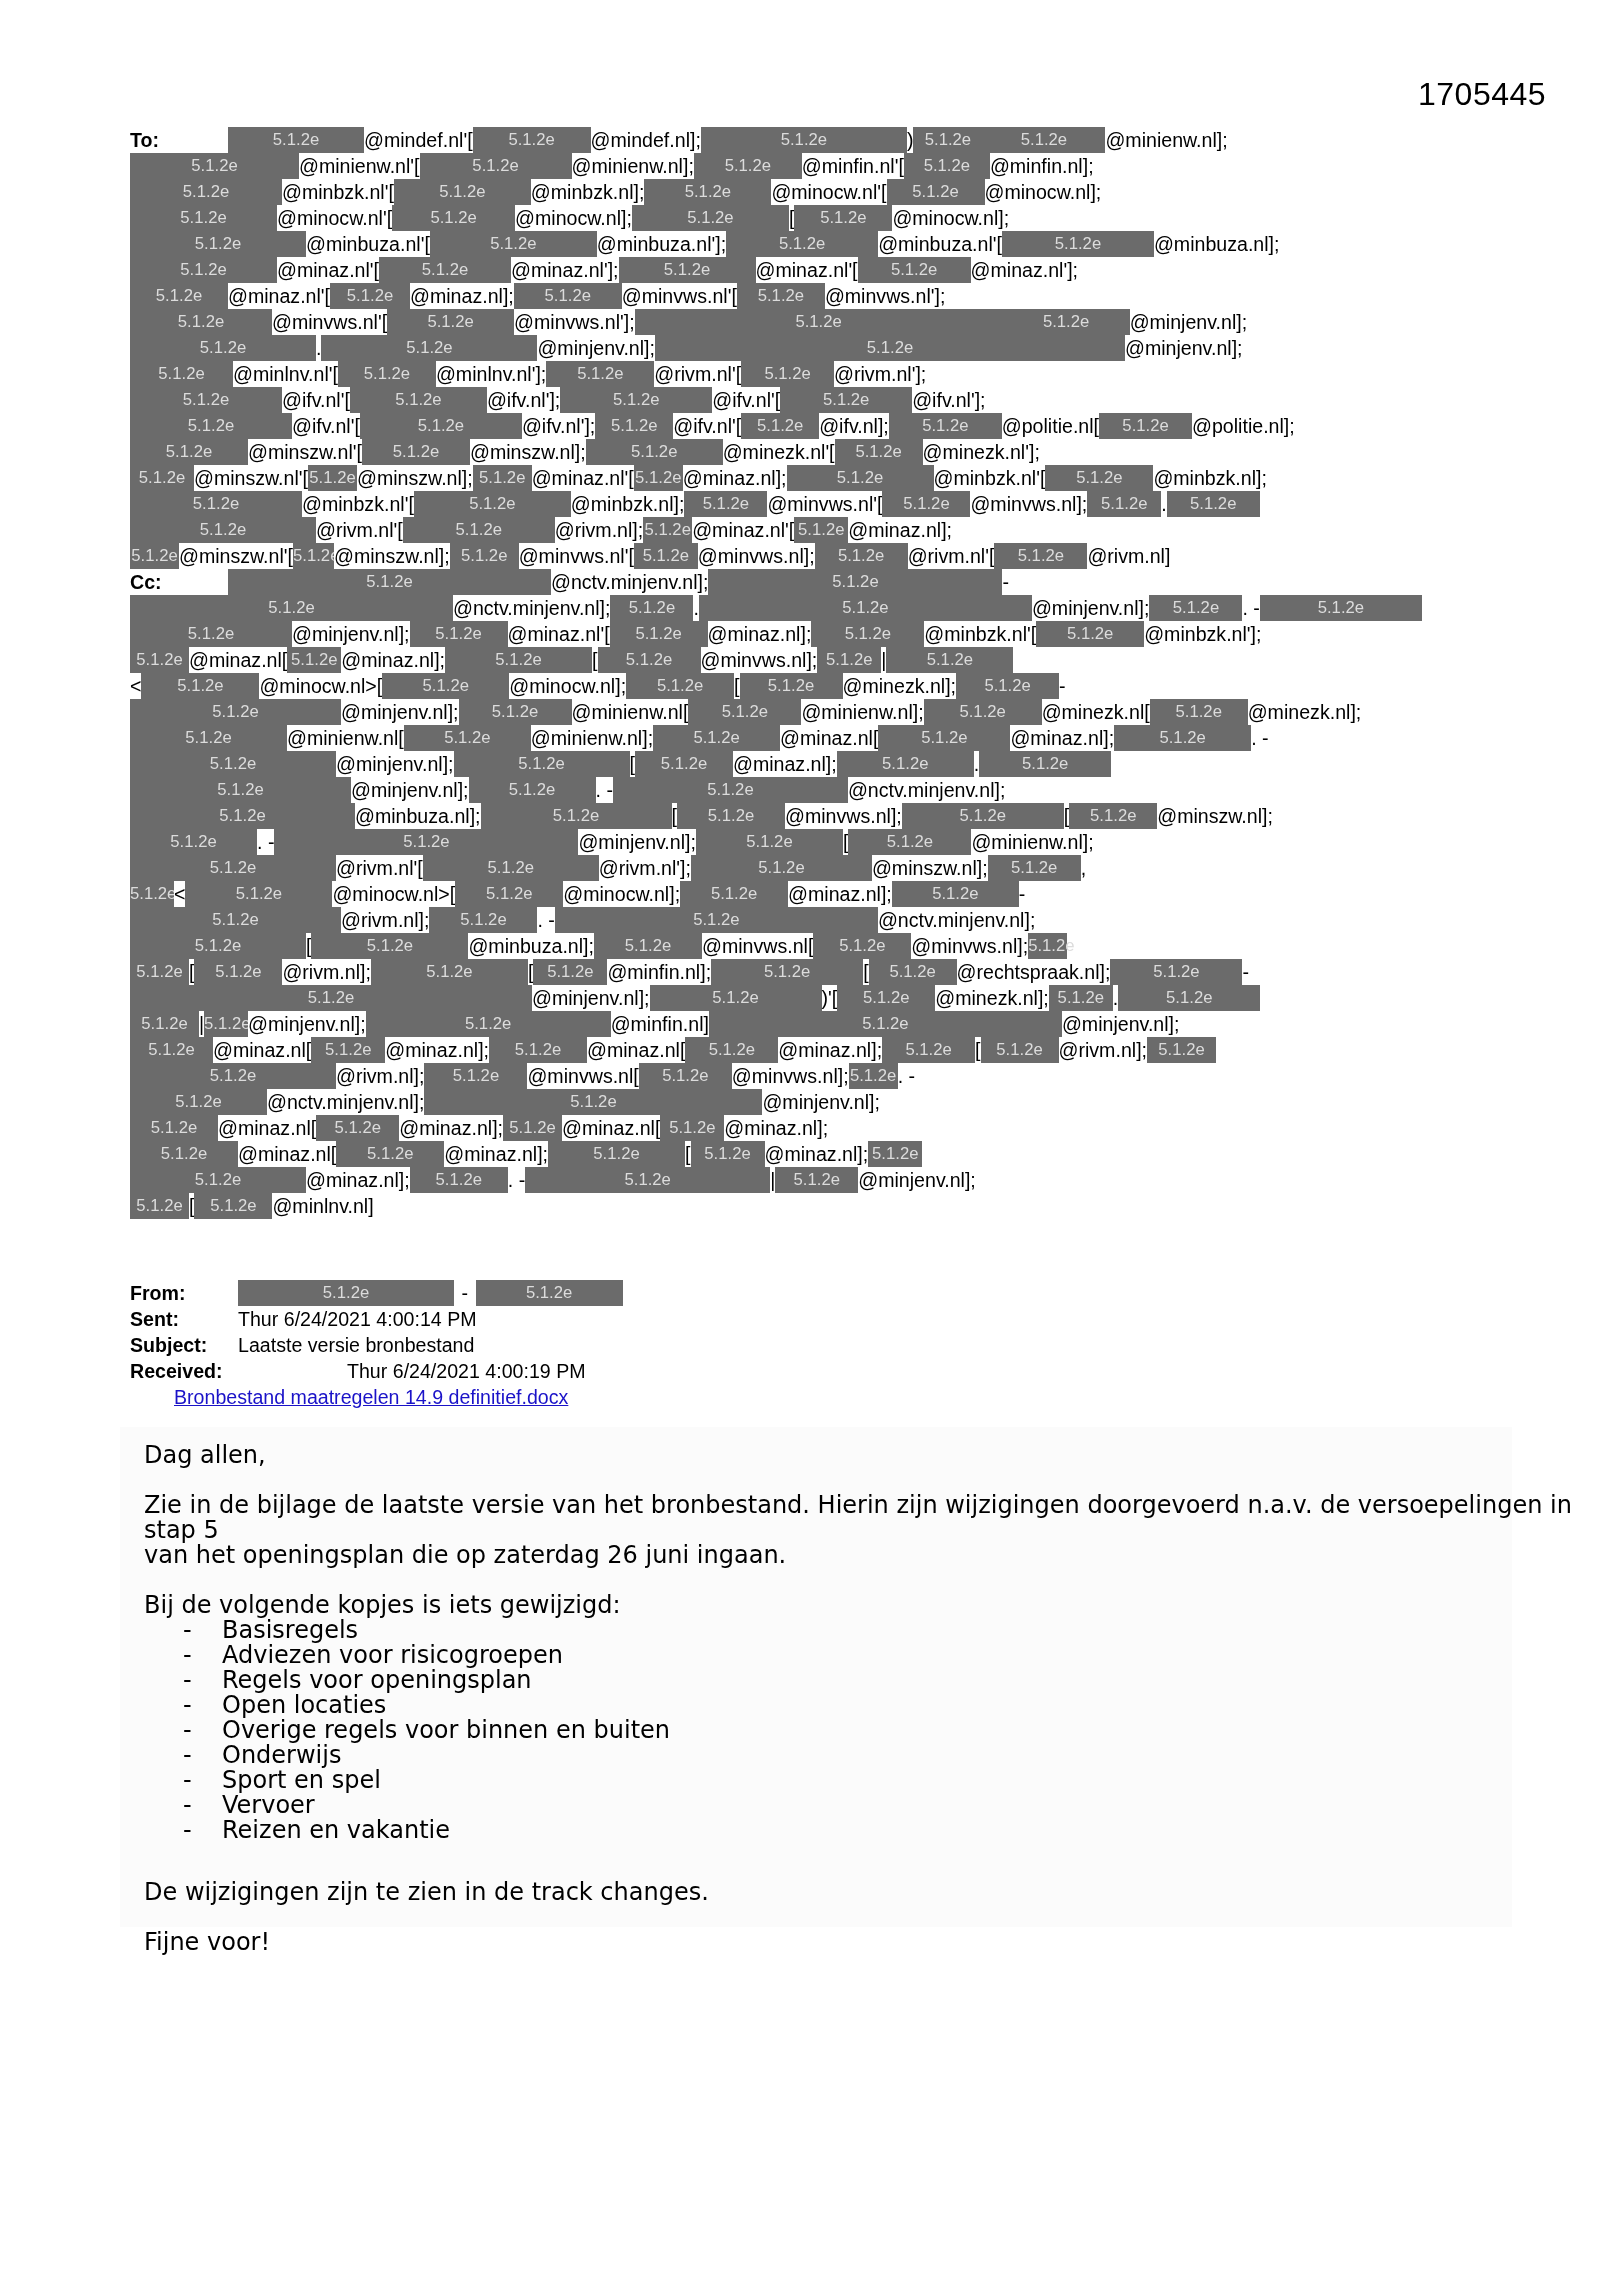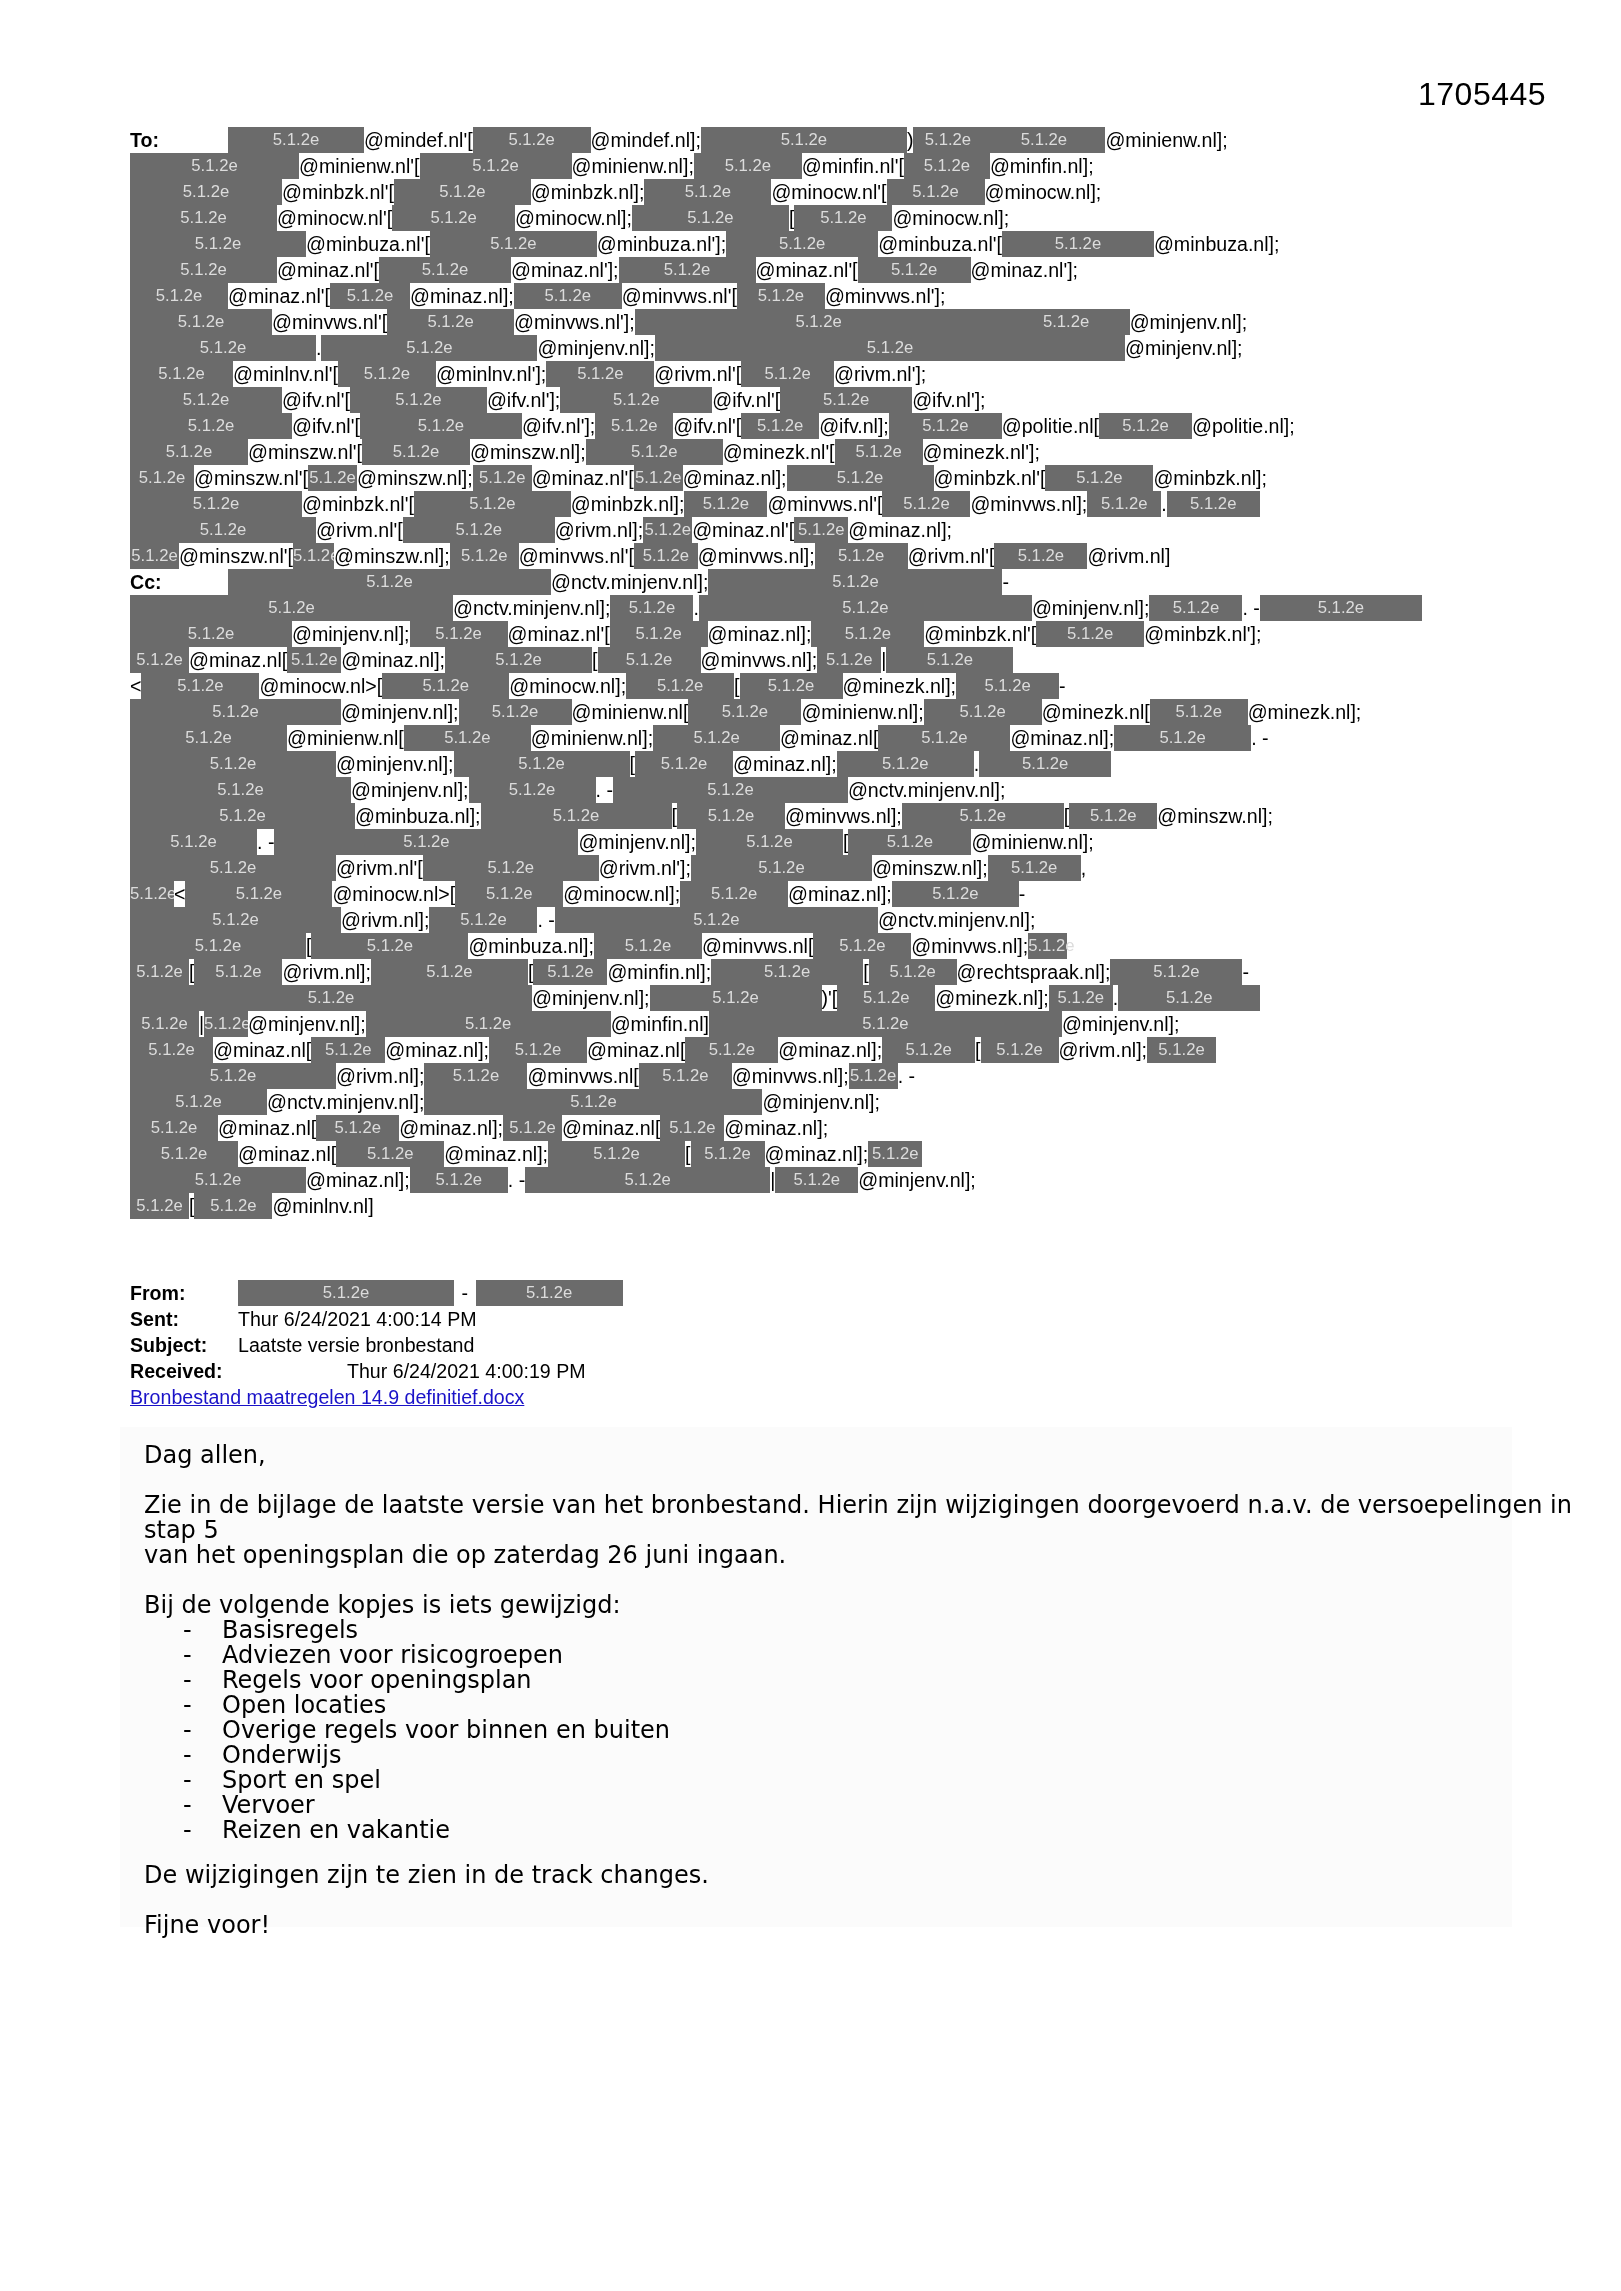--- a/index.html
+++ b/index.html
@@ -11,21 +11,21 @@
   .hline { height: 26px; line-height: 26px; white-space: nowrap; font-size: 19.6px;
            font-family: "Liberation Sans", sans-serif; }
   .lbl { display: inline-block; font-weight: bold; font-size: 19.6px; }
   .red { display: inline-block; background: #6b6b6b; color: #dcdcdc; text-align: center;
          font-size: 16.7px; height: 26px; line-height: 26px; vertical-align: top; }
   .txt { display: inline-block; background: #fff; vertical-align: top; height: 26px; }
   .meta { position: absolute; left: 130px; top: 1280px; font-size: 19.6px; line-height: 26px; }
   .meta .row { height: 26px; white-space: nowrap; }
   .meta .k { display: inline-block; font-weight: bold; }
   .meta .v { display: inline-block; }
-  .attach { color: #1a12c8; text-decoration: underline; cursor: pointer; }
+  .attach { color: #1a12c8; text-decoration: underline; cursor: pointer; margin-left: 44px; }
   .bodybox { position: absolute; left: 120px; top: 1427px; width: 1392px; height: 500px;
              background: #fbfbfb; }
   .body { position: absolute; left: 144px; top: 1443px; font-family: "DejaVu Sans", sans-serif;
           font-size: 24px; line-height: 25px; color: #000; }
   .body p { margin: 0 0 25px 0; }
   .body ul { list-style: none; margin: 0; padding: 0; }
   .body li { height: 25px; }
   .body li .dash { display: inline-block; width: 39px; padding-left: 39px; }
 </style>
 </head>
@@ -106,16 +106,16 @@
       <li><span class="dash">-</span><span>Basisregels</span></li>
       <li><span class="dash">-</span><span>Adviezen voor risicogroepen</span></li>
       <li><span class="dash">-</span><span>Regels voor openingsplan</span></li>
       <li><span class="dash">-</span><span>Open locaties</span></li>
       <li><span class="dash">-</span><span>Overige regels voor binnen en buiten</span></li>
       <li><span class="dash">-</span><span>Onderwijs</span></li>
       <li><span class="dash">-</span><span>Sport en spel</span></li>
       <li><span class="dash">-</span><span>Vervoer</span></li>
       <li><span class="dash">-</span><span>Reizen en vakantie</span></li>
     </ul>
-  <p style="margin-top:20px">De wijzigingen zijn te zien in de track changes.</p>
+  <p style="margin-top:37px">De wijzigingen zijn te zien in de track changes.</p>
   <p>Fijne voor!</p>
 </div>
 
 
 </body></html>

